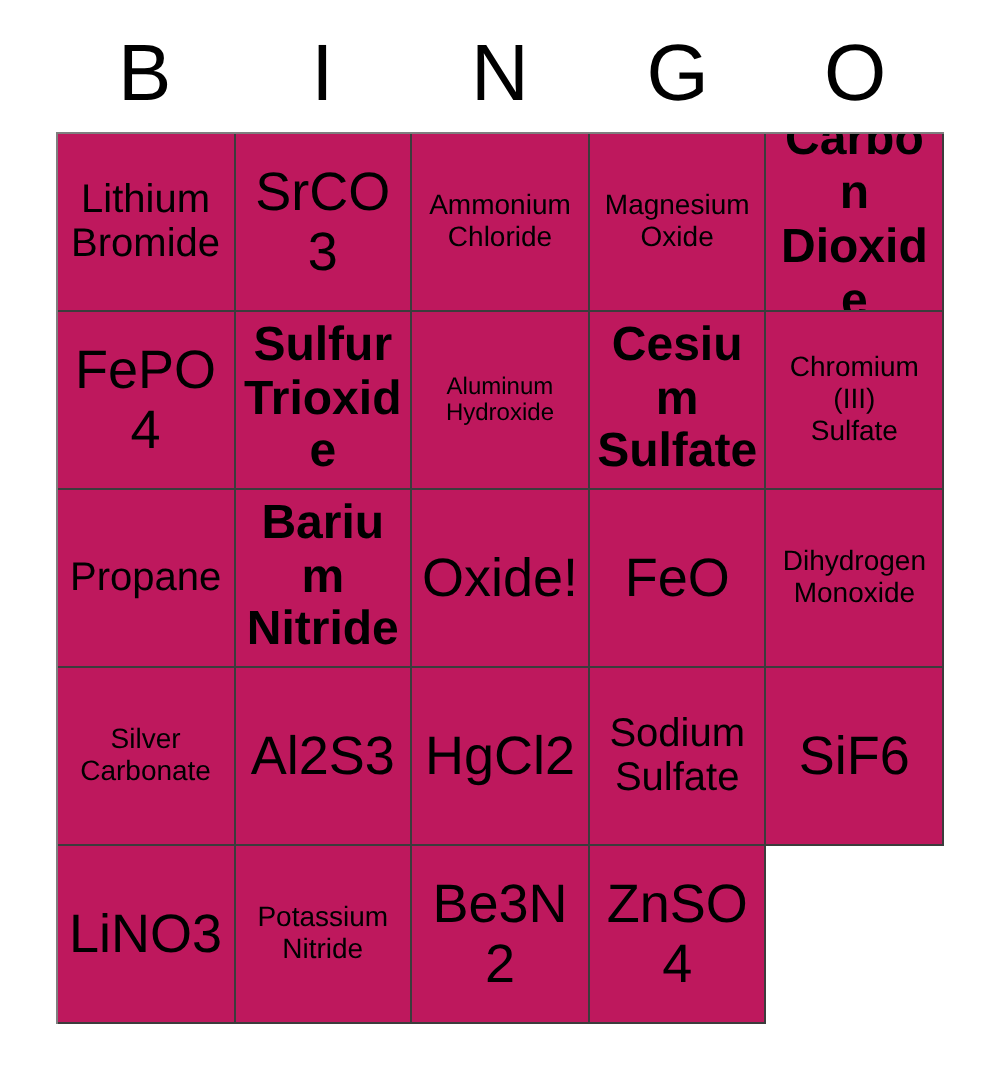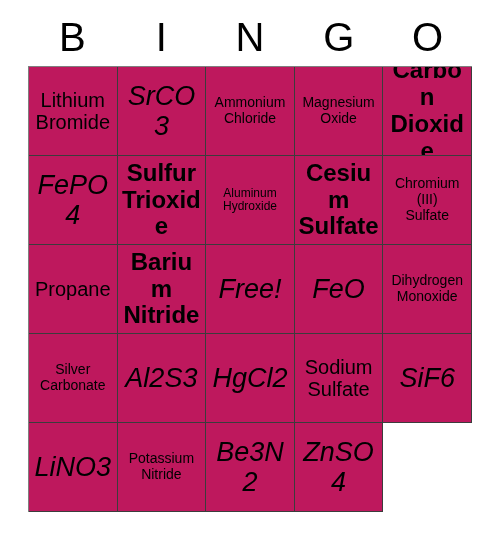--- a/index.html
+++ b/index.html
@@ -62,21 +62,21 @@
     background: #be185d;
   }
   .cell-text {
     display: block;
     line-height: 1.12;
     white-space: pre-line;
     word-break: break-word;
   }
 
   
-  .fs-xl  { font-size: 27px; font-style: italic; }
+  .fs-xl  { font-size: 27px; }
   .fs-lg  { font-size: 24px; font-weight: bold; }
   .fs-md  { font-size: 20px; }
   .fs-sm  { font-size: 12px; }
   .fs-xs  { font-size: 14px; }
 </style>
 </head>
 <body>
 
 <div id="card">
 
@@ -132,21 +132,21 @@
       </div>
 
     <div class="cell">
         <span class="cell-text fs-md">Propane</span>
       </div>
     <div class="cell">
         <span class="cell-text fs-lg">Barium
 Nitride</span>
       </div>
     <div class="cell">
-        <span class="cell-text fs-xl">Free!</span>
+        <span class="cell-text fs-xl">Oxide!</span>
       </div>
     <div class="cell">
         <span class="cell-text fs-xl">FeO</span>
       </div>
     <div class="cell">
         <span class="cell-text fs-xs">Dihydrogen
 Monoxide</span>
       </div>
 
     <div class="cell">

